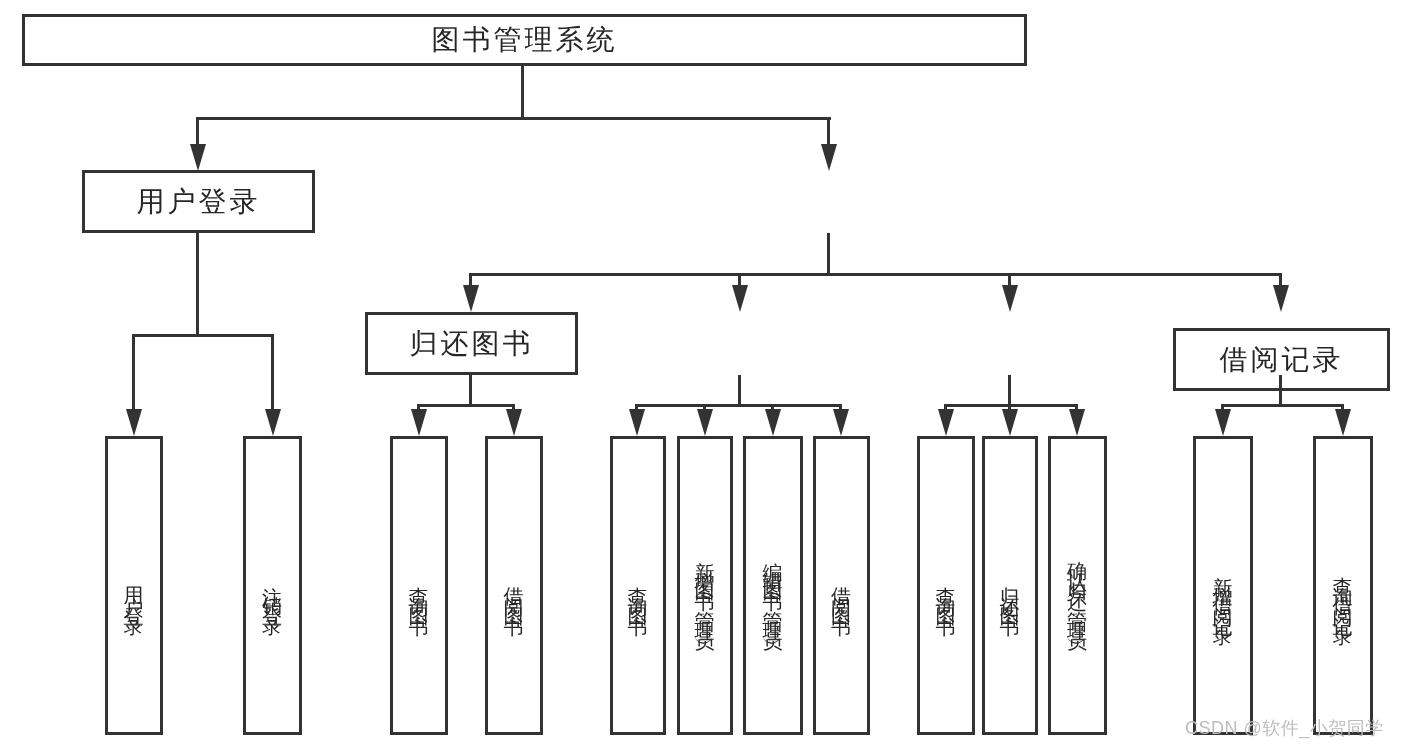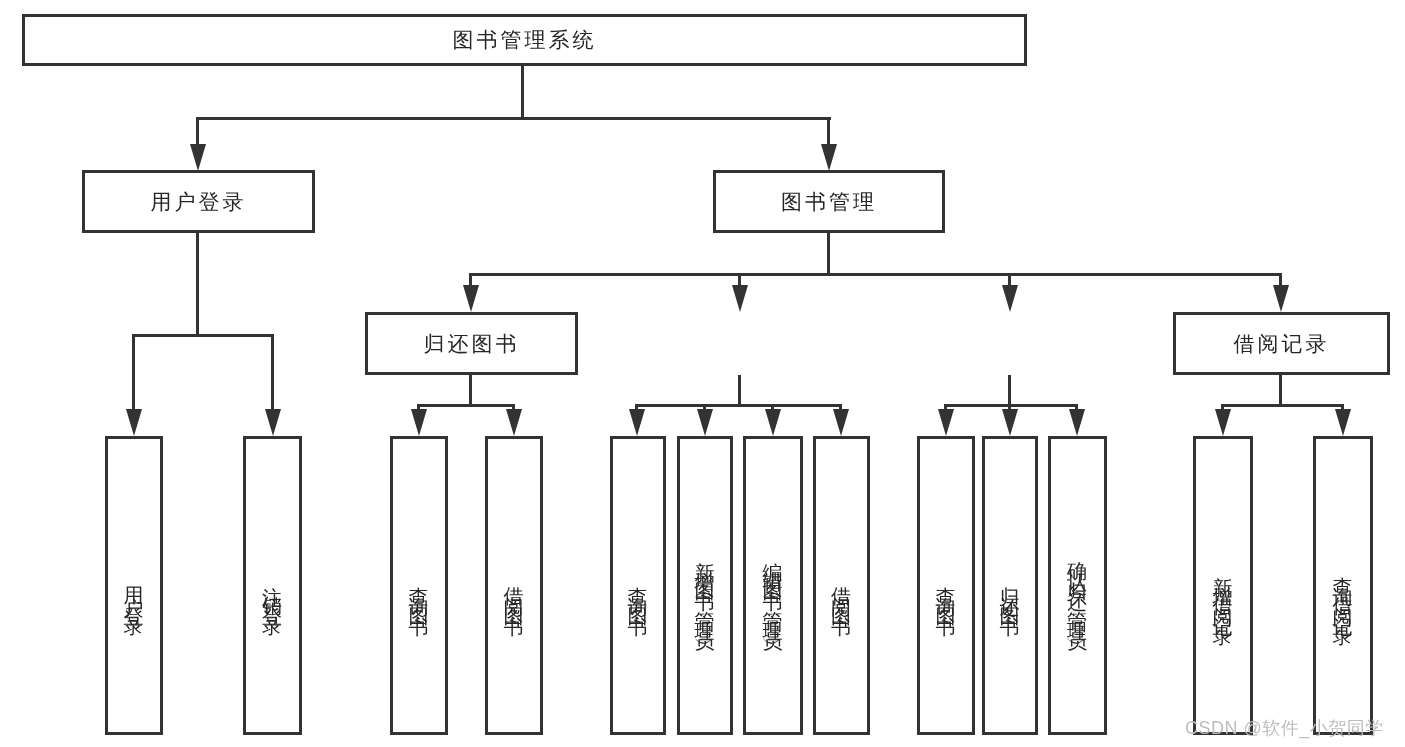--- a/index.html
+++ b/index.html
@@ -18,21 +18,21 @@
     color:var(--text);
   }
   .box{
     position:absolute;
     box-sizing:border-box;
     border:3px solid var(--line);
     background:var(--bg);
     display:flex;
     align-items:center;
     justify-content:center;
-    font-size:21px;
+    font-size:28px;
     letter-spacing:3px;
     color:var(--text);
     text-align:center;
   }
   .vbox{
     writing-mode:vertical-rl;
     text-orientation:mixed;
     font-size:20px;
     letter-spacing:10px;
     line-height:1;
@@ -67,23 +67,20 @@
   <div class="vline" style="left:521px;top:66px;height:54px"></div>
   <div class="hline" style="left:197px;top:117px;width:634px"></div>
   <div class="vline" style="left:196px;top:117px;height:29px"></div>
   <div class="arrow" style="left:190px;top:144px"></div>
   <div class="vline" style="left:827px;top:117px;height:29px"></div>
   <div class="arrow" style="left:821px;top:144px"></div>
 
   <div class="box" style="left:82px;top:170px;width:233px;height:63px">
     <span>用户登录</span>
   </div>
-  <div class="box" style="left:713px;top:170px;width:232px;height:63px">
-    <span>图书管理</span>
-  </div>
 
   <div class="vline" style="left:196px;top:233px;height:104px"></div>
   <div class="hline" style="left:133px;top:334px;width:141px"></div>
   <div class="vline" style="left:132px;top:334px;height:77px"></div>
   <div class="arrow" style="left:126px;top:409px"></div>
   <div class="vline" style="left:271px;top:334px;height:77px"></div>
   <div class="arrow" style="left:265px;top:409px"></div>
 
   <div class="vline" style="left:827px;top:233px;height:43px"></div>
   <div class="hline" style="left:469px;top:273px;width:813px"></div>
@@ -92,21 +89,21 @@
   <div class="vline" style="left:738px;top:273px;height:14px"></div>
   <div class="arrow" style="left:732px;top:285px"></div>
   <div class="vline" style="left:1008px;top:273px;height:14px"></div>
   <div class="arrow" style="left:1002px;top:285px"></div>
   <div class="vline" style="left:1279px;top:273px;height:14px"></div>
   <div class="arrow" style="left:1273px;top:285px"></div>
 
   <div class="box" style="left:365px;top:312px;width:213px;height:63px">
     <span>归还图书</span>
   </div>
-  <div class="box" style="left:1173px;top:312px;width:217px;height:63px">
+  <div class="box" style="left:1173px;top:328px;width:217px;height:63px">
     <span>借阅记录</span>
   </div>
 
   <div class="vline" style="left:469px;top:375px;height:31px"></div>
   <div class="hline" style="left:418px;top:404px;width:97px"></div>
   <div class="vline" style="left:417px;top:404px;height:9px"></div>
   <div class="arrow" style="left:411px;top:409px"></div>
   <div class="vline" style="left:512px;top:404px;height:9px"></div>
   <div class="arrow" style="left:506px;top:409px"></div>
 

